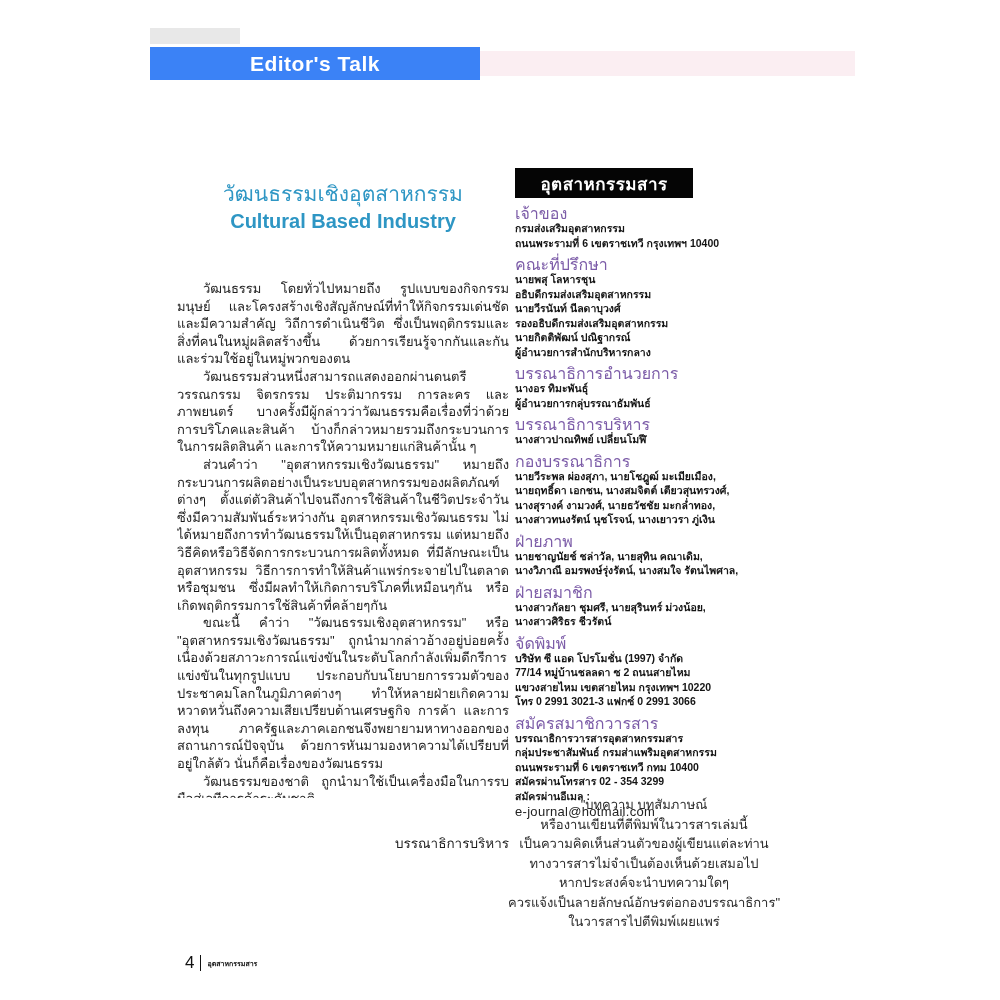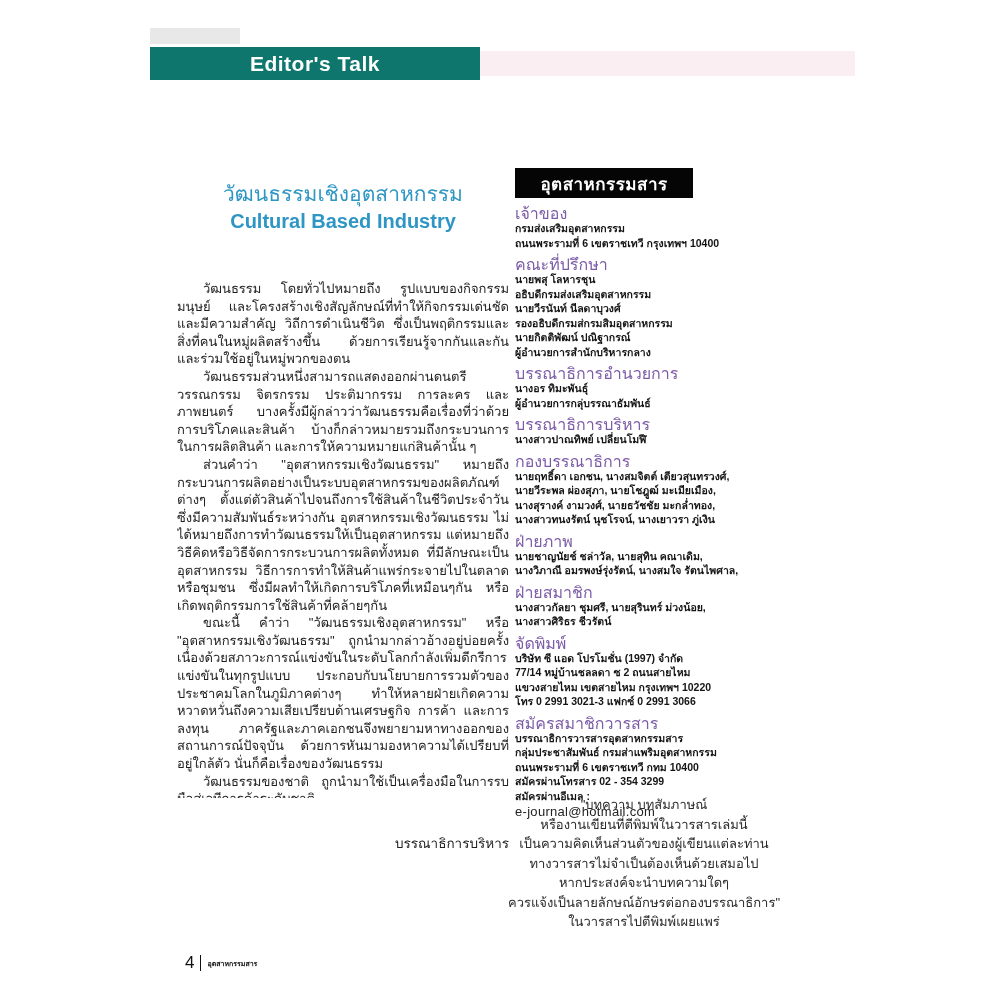--- a/index.html
+++ b/index.html
@@ -3,21 +3,21 @@
 <meta charset="utf-8">
 <style>
   * { margin:0; padding:0; box-sizing:border-box; }
   html,body { width:1000px; height:1000px; background:#ffffff; }
   body { font-family:"Liberation Sans","DejaVu Sans",sans-serif; position:relative; color:#1c1c1c; }
   .page { position:absolute; inset:0; background:#fff; overflow:hidden; }
 
   
   .scan-smudge { position:absolute; left:150px; top:28px; width:90px; height:16px; background:#d9d9d9; opacity:.6; }
   .pink-bar { position:absolute; left:152px; top:51px; width:703px; height:25px; background:#fbeef2; }
-  .editors-talk-box { position:absolute; left:150px; top:47px; width:330px; height:33px; background:#0f766e;
+  .editors-talk-box { position:absolute; left:150px; top:47px; width:330px; height:33px; background:#3b82f6;
       display:flex; align-items:center; justify-content:center;text-align:right; }
   .editors-talk-box span { color:#fff; font-weight:bold; font-size:21px; letter-spacing:.5px; }
 
   
   .left-col { position:absolute; left:177px; top:180px; width:332px; }
   .article-title { text-align:center; color:#2e96c4; }
   .article-title .th { font-size:21px; line-height:28px; }
   .article-title .en { font-size:20px; line-height:27px; font-weight:700; }
   .body-wrap { position:absolute; left:0; top:100px; width:332px; height:518px; overflow:hidden; }
   .body-wrap p { font-size:13px; line-height:17.6px; text-align:justify; text-indent:26px;
@@ -78,40 +78,40 @@
       <span class="m-heading">เจ้าของ</span>
       <div class="m-line">กรมส่งเสริมอุตสาหกรรม</div>
       <div class="m-line">ถนนพระรามที่ 6 เขตราชเทวี กรุงเทพฯ 10400</div>
     </div>
 
     <div class="m-section">
       <span class="m-heading">คณะที่ปรึกษา</span>
       <div class="m-line">นายพสุ โลหารชุน</div>
       <div class="m-line">อธิบดีกรมส่งเสริมอุตสาหกรรม</div>
       <div class="m-line">นายวีรนันท์ นีลดาบุวงศ์</div>
-      <div class="m-line">รองอธิบดีกรมส่กรมสิมอุตสาหกรรม</div>
+      <div class="m-line">รองอธิบดีกรมส่งเสริมอุตสาหกรรม</div>
       <div class="m-line">นายกิตติพัฒน์ ปณิฐากรณ์</div>
       <div class="m-line">ผู้อำนวยการสำนักบริหารกลาง</div>
     </div>
 
     <div class="m-section">
       <span class="m-heading">บรรณาธิการอำนวยการ</span>
       <div class="m-line">นางอร ทิมะพันธุ์</div>
       <div class="m-line">ผู้อำนวยการกลุ่บรรณาธัมพันธ์</div>
     </div>
 
     <div class="m-section">
       <span class="m-heading">บรรณาธิการบริหาร</span>
       <div class="m-line">นางสาวปาณทิพย์ เปลี่ยนโมฬี</div>
     </div>
 
     <div class="m-section">
       <span class="m-heading">กองบรรณาธิการ</span>
+      <div class="m-line">นายวีระพล ผ่องสุภา, นายโชฎูฒ์ มะเมียเมือง,</div>
       <div class="m-line">นายฤทธิ์ดา เอกชน, นางสมจิตต์ เตียวสุนทรวงศ์,</div>
-      <div class="m-line">นายวีระพล ผ่องสุภา, นายโชฎูฒ์ มะเมียเมือง,</div>
       <div class="m-line">นางสุรางค์ งามวงศ์, นายธวัชชัย มะกล่ำทอง,</div>
       <div class="m-line">นางสาวทนงรัตน์ นุชโรจน์, นางเยาวรา ภู่เงิน</div>
     </div>
 
     <div class="m-section">
       <span class="m-heading">ฝ่ายภาพ</span>
       <div class="m-line">นายชาญนัยช์ ชล่าวัล, นายสุทิน คณาเดิม,</div>
       <div class="m-line">นางวิภาณี อมรพงษ์รุ่งรัตน์, นางสมใจ รัตนไพศาล,</div>
     </div>
 

